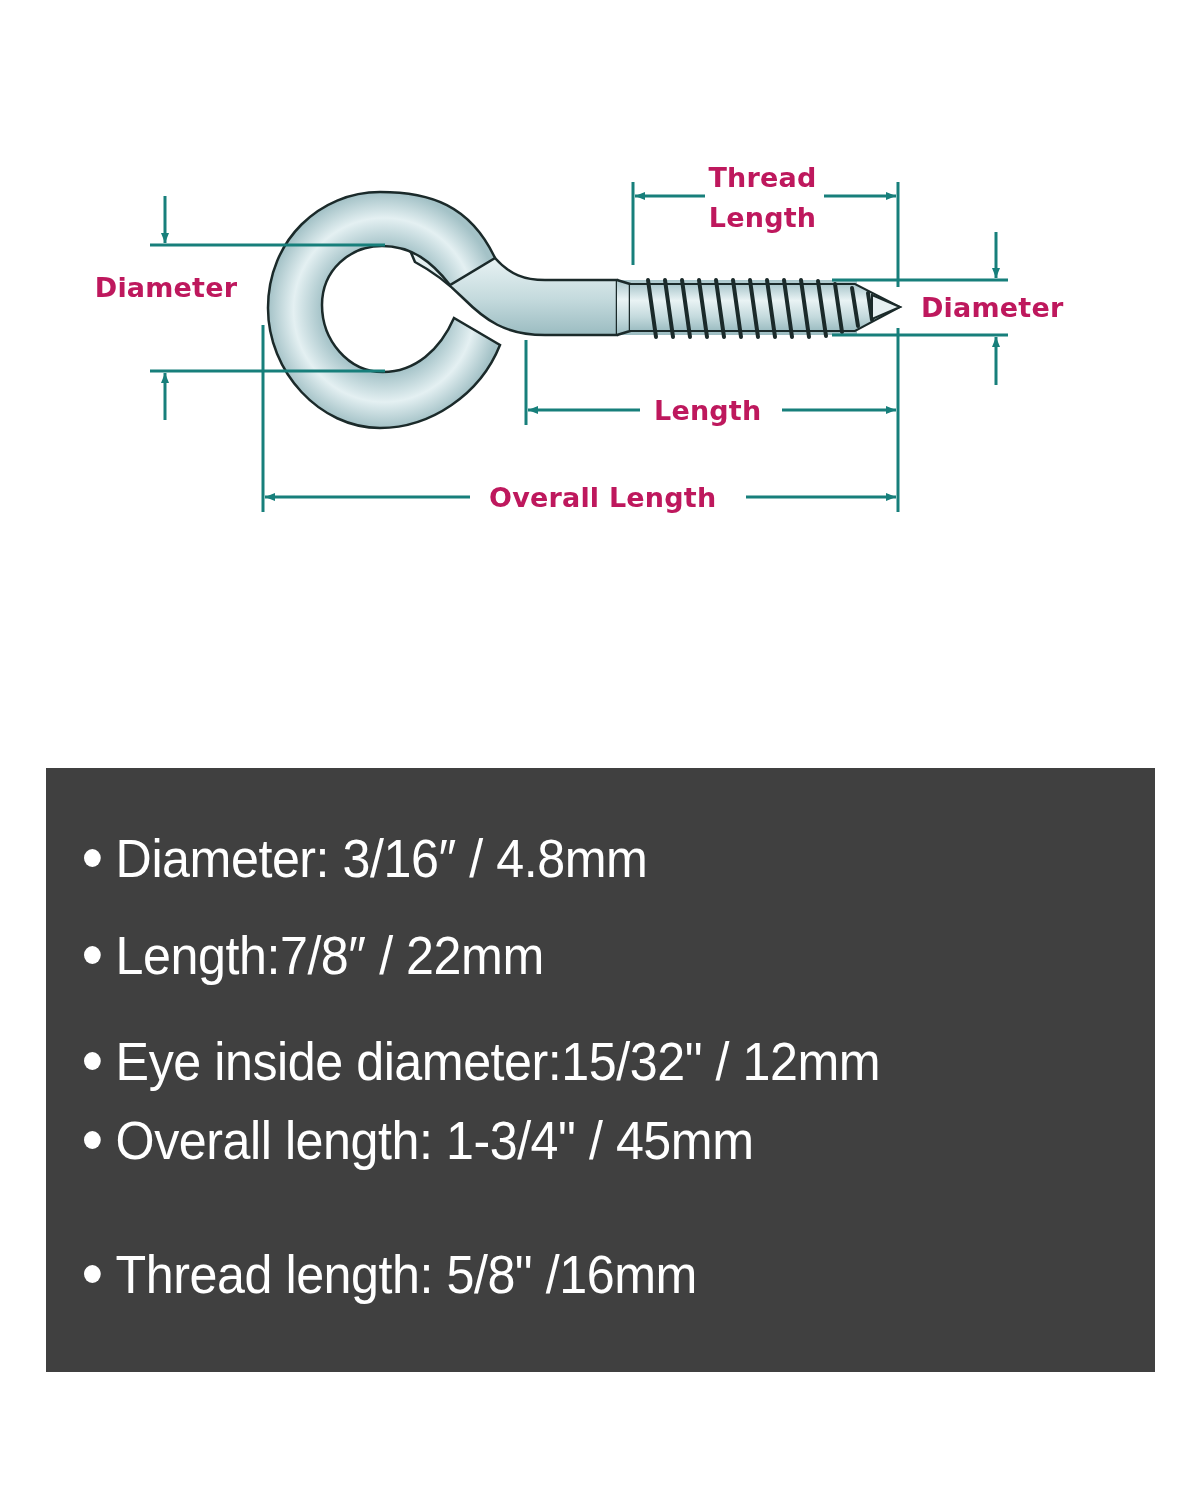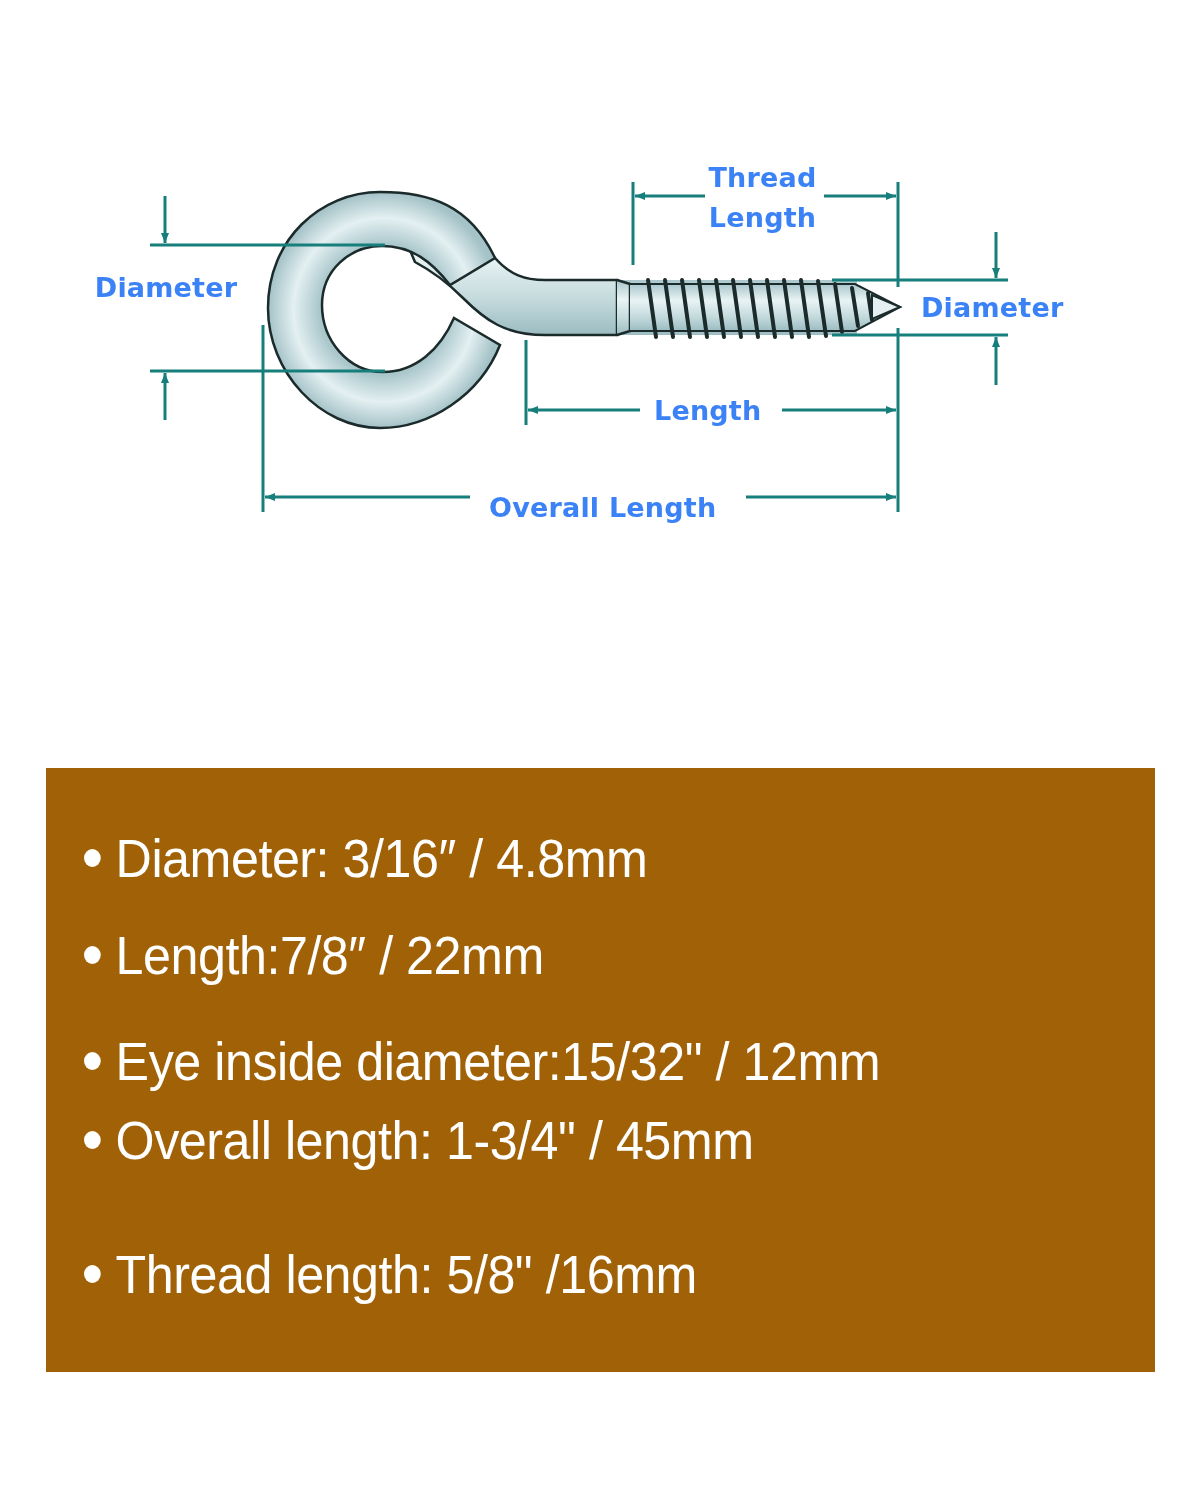--- a/index.html
+++ b/index.html
@@ -21,36 +21,36 @@
       width: 1200px;
       height: 620px;
     }
     .diagram svg {
       position: absolute;
       left: 0;
       top: 0;
     }
     .dim-label {
       position: absolute;
-      color: #3b82f6;
+      color: #be185d;
       font-family: "DejaVu Sans", sans-serif;
       font-weight: bold;
       font-size: 27px;
       line-height: 40px;
       white-space: nowrap;
       letter-spacing: 0.2px;
     }
     .dim-label.center { text-align: center; }
     .spec-panel {
       position: absolute;
       left: 46px;
       top: 768px;
       width: 1109px;
       height: 604px;
-      background: #a16207;
+      background: #404040;
     }
     .spec-list {
       list-style: none;
       margin: 0;
       padding: 0;
       position: absolute;
       left: 0;
       top: 0;
       width: 100%;
     }
@@ -181,21 +181,21 @@
   </div>
 
   <div class="dim-label center" style="left:76px; top:268px; width:180px;">
     <div>Diameter</div>
   </div>
 
   <div class="dim-label" style="left:921px; top:288px;">Diameter</div>
 
   <div class="dim-label" style="left:654px; top:391px;">Length</div>
 
-  <div class="dim-label" style="left:489px; top:488px;">Overall Length</div>
+  <div class="dim-label" style="left:489px; top:478px;">Overall Length</div>
 </div>
 
 <div class="spec-panel">
   <ul class="spec-list">
     <li class="spec-item" style="top:50px;">
       <span class="bullet"></span>
       <span>Diameter: 3/16″ / 4.8mm</span>
     </li>
     <li class="spec-item" style="top:147px;">
       <span class="bullet"></span>

